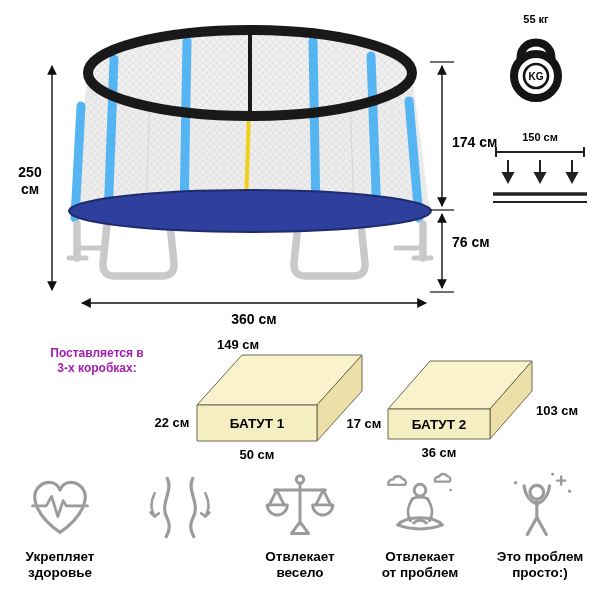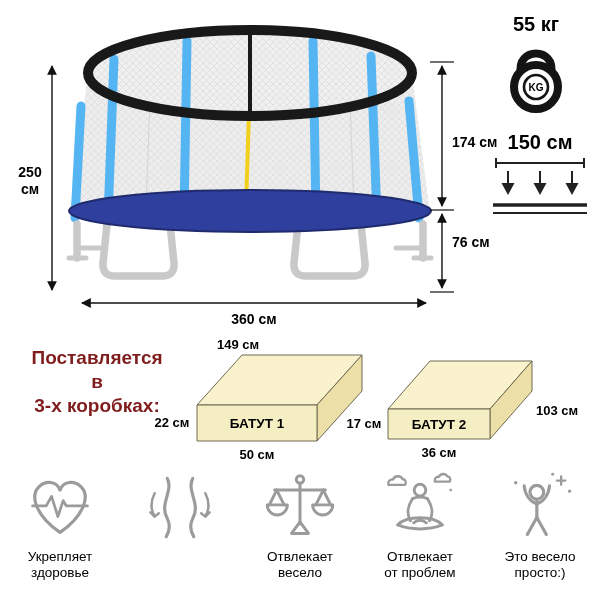--- a/index.html
+++ b/index.html
@@ -5,25 +5,25 @@
   html,body{margin:0;padding:0}
   body{width:600px;height:600px;background:#fff;font-family:"Liberation Sans",sans-serif}
   .page{position:relative;width:600px;height:600px;background:#fff;overflow:hidden}
   .abs{position:absolute}
   svg{display:block}
   svg text{font-family:"Liberation Sans",sans-serif;font-weight:bold;fill:#000}
   .dimg text{font-size:14px}
   .boxname{font-size:13.5px}
   .boxdim{font-size:13px}
   .kg-text{font-size:10px}
-  .spec-label{font-weight:bold;font-size:20px;text-align:center;color:#000}
-  .intro{font-weight:bold;font-size:19px;line-height:1.25;text-align:center;color:#7f1d1d}
+  .spec-label{font-weight:bold;font-size:11px;text-align:center;color:#000}
+  .intro{font-weight:bold;font-size:12px;line-height:1.25;text-align:center;color:#a21caf}
   .benefits{position:absolute;left:0;top:464px;width:600px;display:flex}
   .benefit{flex:1;display:flex;flex-direction:column;align-items:center;padding-top:6px}
-  .caption{font-weight:normal;font-size:13.5px;line-height:1.22;text-align:center;color:#000;margin-top:5px}
+  .caption{font-weight:bold;font-size:13.5px;line-height:1.22;text-align:center;color:#000;margin-top:5px}
 </style>
 </head>
 <body>
 
 <div class="page">
 
   <svg class="abs" style="left:0;top:0" width="600" height="335" viewBox="0 0 600 335">
     <defs>
       <marker id="arr" viewBox="0 0 10 10" refX="9" refY="5" markerWidth="7" markerHeight="7" orient="auto-start-reverse">
         <path d="M0,0 L10,5 L0,10 Z" fill="#111"></path>
@@ -226,19 +226,19 @@
           <path d="M32,32 C38,30 43,24 44,15"></path>
           <path d="M32,45 L23,61"></path>
           <path d="M32,45 L41,61"></path>
           <path d="M55,6 L55,14 M51,10 L59,10" stroke-width="2.2"></path>
           <circle cx="63" cy="20" r="1.6" fill="#9b9b9b" stroke="none"></circle>
           <circle cx="47" cy="4" r="1.4" fill="#9b9b9b" stroke="none"></circle>
           <circle cx="12" cy="12" r="1.6" fill="#9b9b9b" stroke="none"></circle>
         </g>
       </svg>
       <div class="caption">
-        <div>Это весело</div>
+        <div>Это проблем</div>
         <div>просто:)</div>
       </div>
     </div>
 
   </div>
 </div>
 
 </body></html>

